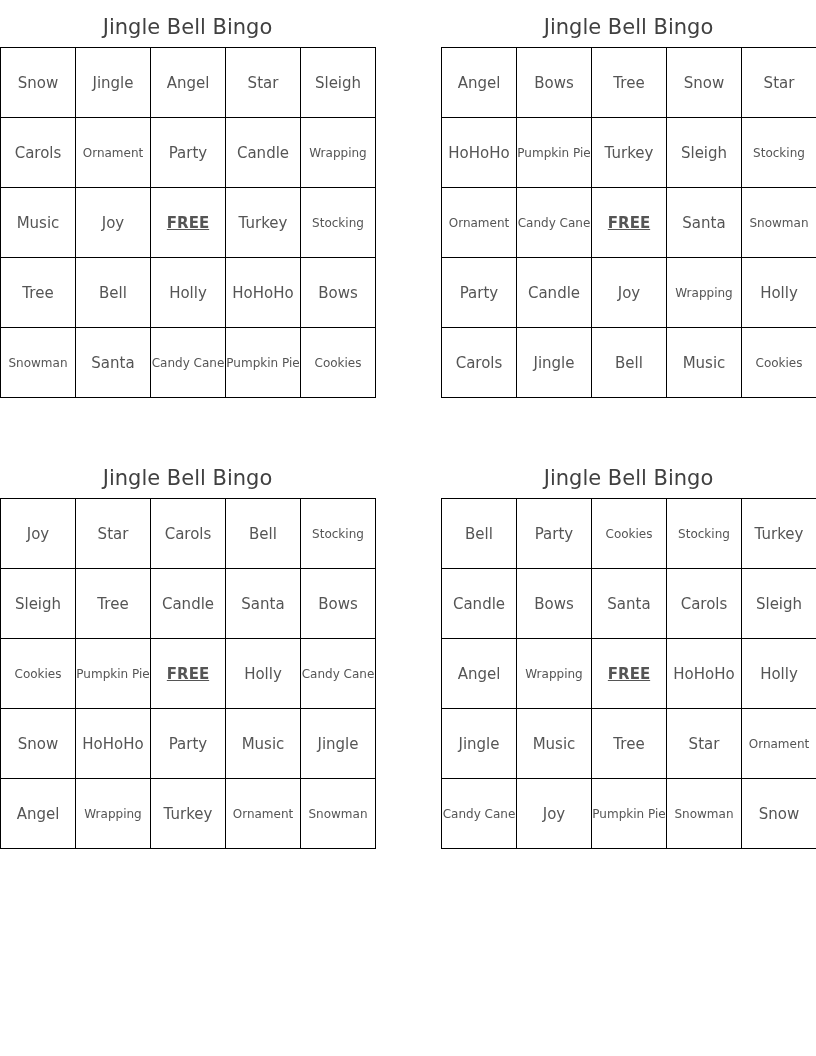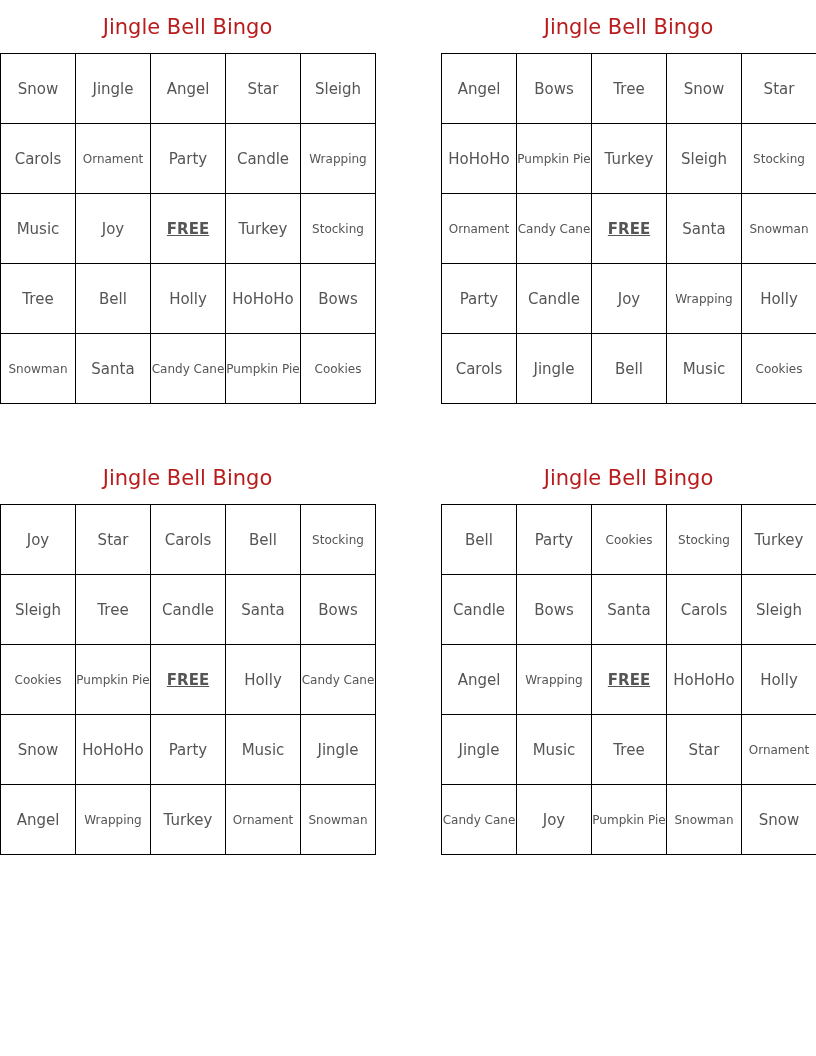--- a/index.html
+++ b/index.html
@@ -1,21 +1,21 @@
 <!DOCTYPE html>
 <html><head>
 <meta charset="utf-8">
 <style>
   html, body { margin: 0; padding: 0; background: #ffffff; }
   body { width: 816px; height: 1056px; position: relative; overflow: hidden;
          font-family: "DejaVu Sans", sans-serif; }
   .card { position: absolute; width: 375px; }
   .card-title { position: absolute; left: 0; width: 375px; top: 12px; height: 30px;
-                text-align: center; font-size: 21px; color: #b91c1c; line-height: 30px; }
-  .grid { position: absolute; left: 0; top: 53px; width: 375px; height: 351px;
+                text-align: center; font-size: 21px; color: #404040; line-height: 30px; }
+  .grid { position: absolute; left: 0; top: 47px; width: 375px; height: 351px;
           border-collapse: collapse; table-layout: fixed; }
   .grid td { border: 1px solid #000; width: 74px; height: 69px; padding: 0;
              text-align: center; vertical-align: middle; color: #555; font-size: 15px; }
   .grid td.sm { font-size: 12px; }
   .grid td.free { font-weight: bold; text-decoration: underline; font-size: 15px; }
   #card-0 { left: 0; top: 0; }
   #card-1 { left: 441px; top: 0; }
   #card-2 { left: 0; top: 451px; }
   #card-3 { left: 441px; top: 451px; }
 </style>

